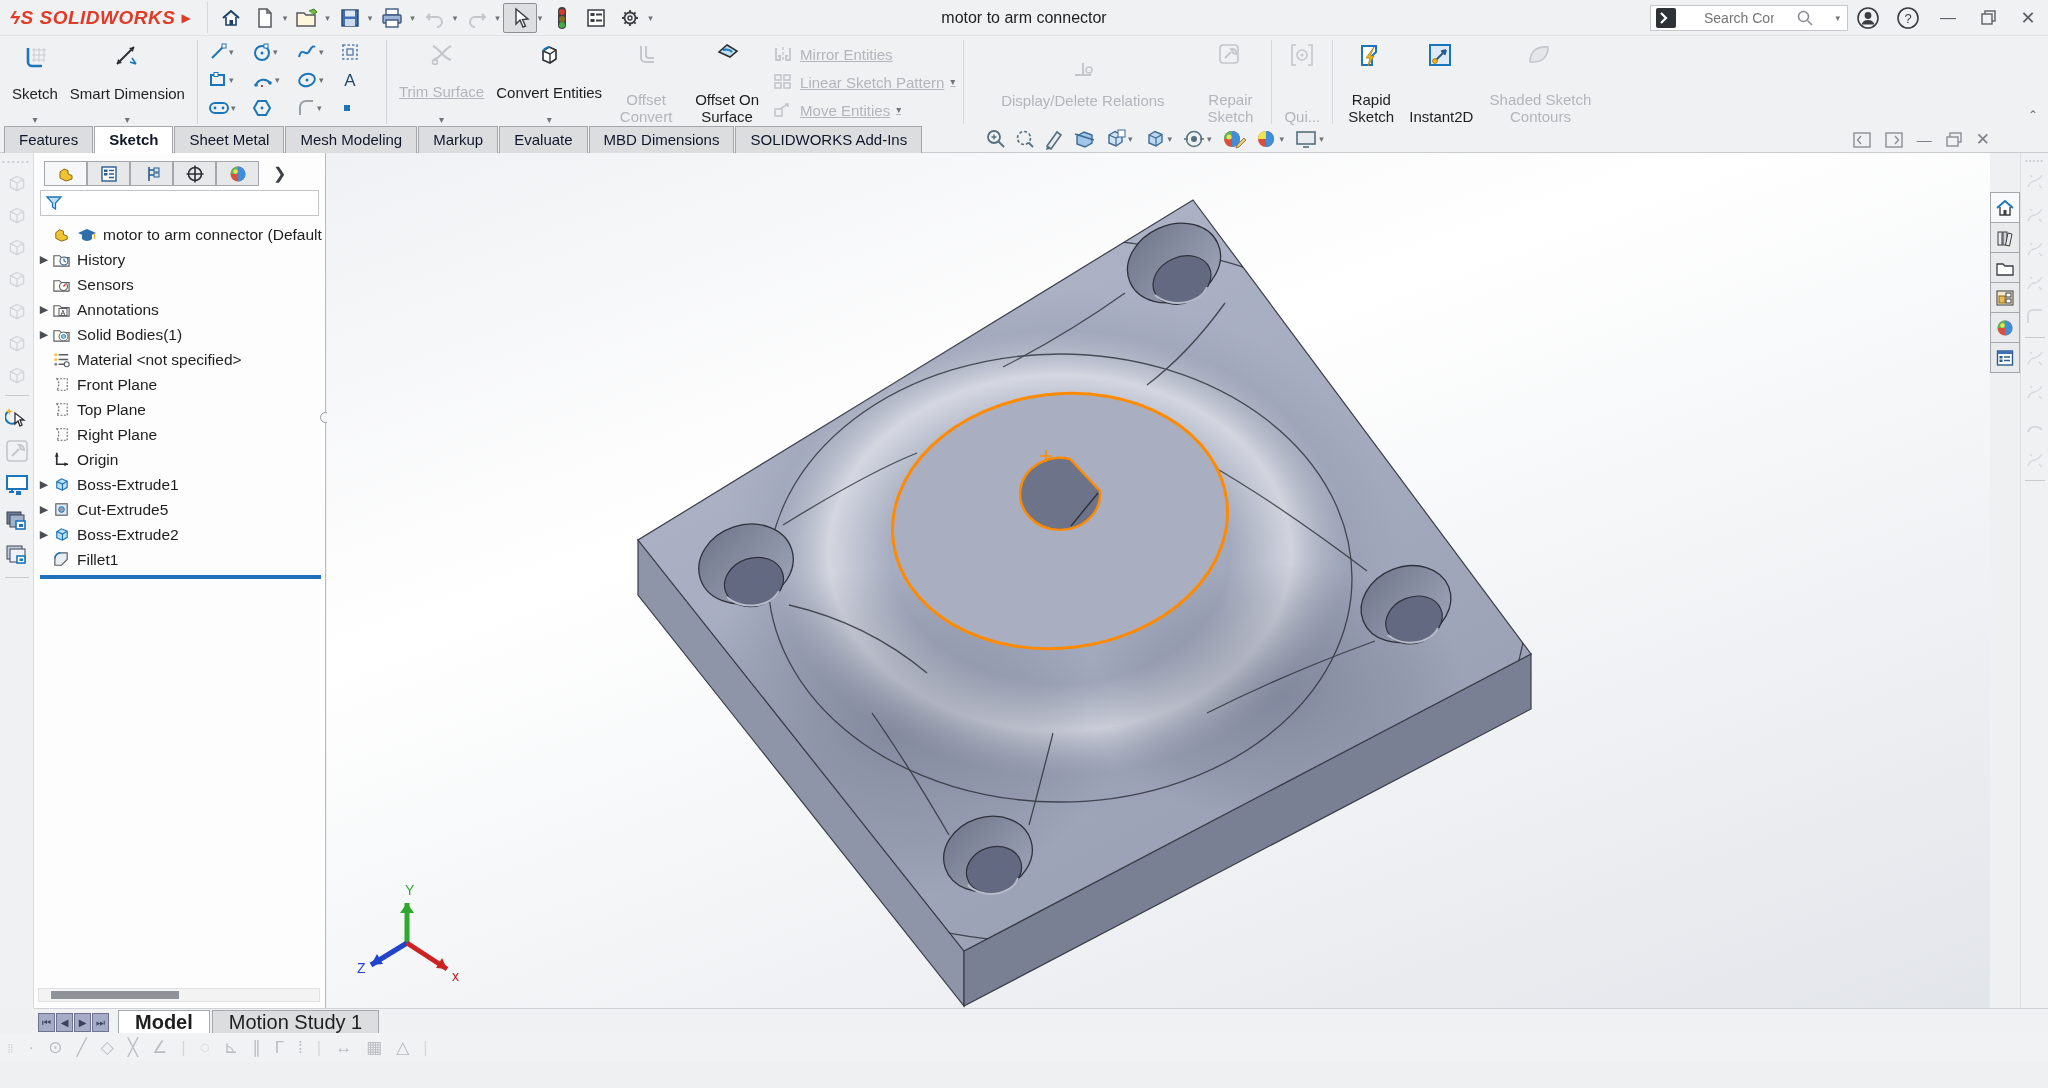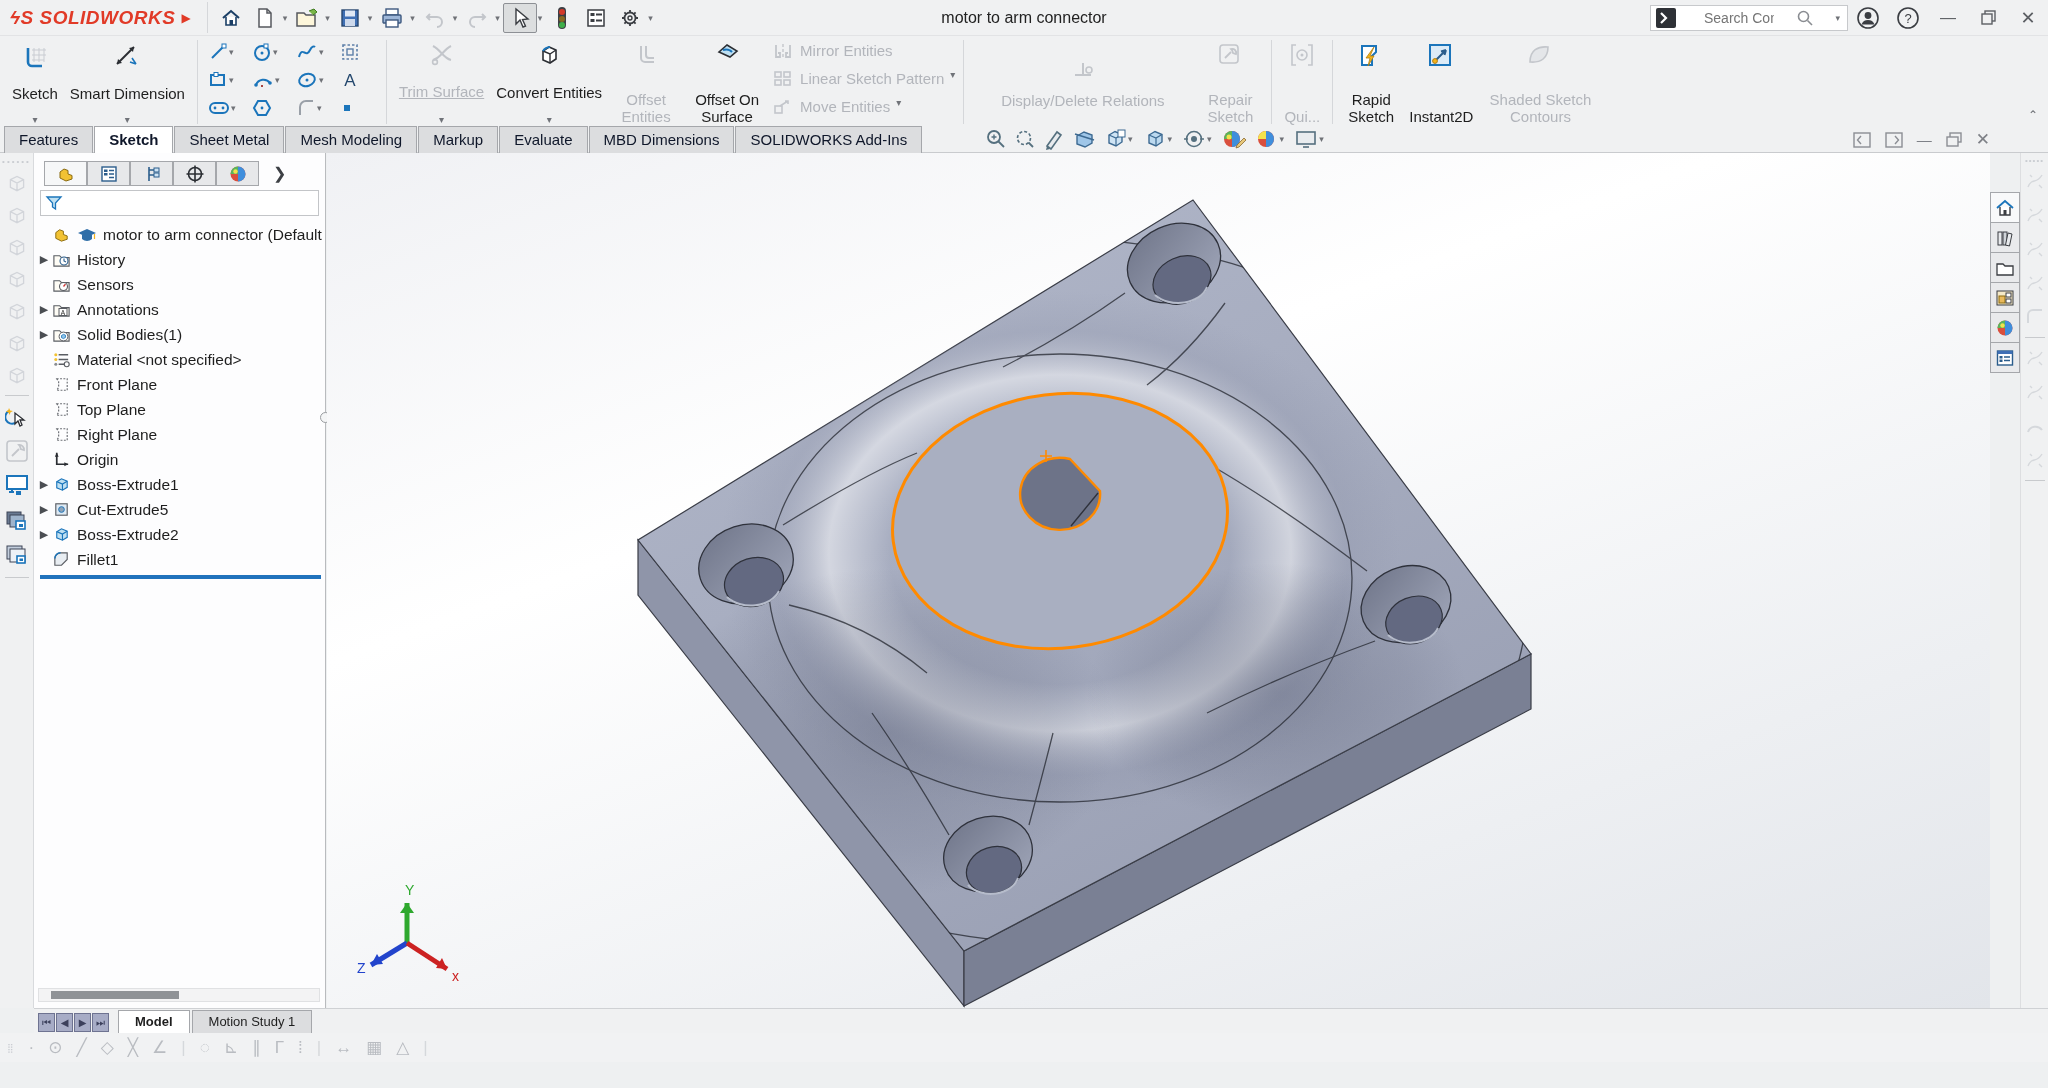--- a/index.html
+++ b/index.html
@@ -25,21 +25,21 @@
   .winbtn{width:40px;height:30px;display:flex;align-items:center;justify-content:center;color:#5c5f64;font-size:16px;}
 
   
   #ribbon{left:0;top:36px;width:2048px;height:90px;background:#f0f1f2;display:flex;align-items:stretch;padding:2px 4px 0 6px;}
   .rbig{display:flex;flex-direction:column;align-items:center;justify-content:space-between;padding:4px 6px 1px 6px;}
   .rbig .lbl{font-size:15px;white-space:nowrap;}
   .rbig .lbl2{font-size:15px;text-align:center;line-height:17px;}
   .egrid{display:grid;grid-template-columns:repeat(4,44px);grid-template-rows:repeat(3,28px);align-items:center;}
   .ecell{display:flex;align-items:center;justify-content:flex-start;padding-left:4px;}
   .stack3{display:flex;flex-direction:column;justify-content:space-between;padding:4px 2px;}
-  .srow{display:flex;align-items:flex-start;gap:6px;height:24px;font-size:15px;}
+  .srow{display:flex;align-items:center;gap:6px;height:24px;font-size:15px;text-decoration:underline;}
   #ribbon-collapse{position:absolute;right:10px;top:108px;color:#6f7277;font-size:12px;}
 
   
   #tabrow{left:0;top:126px;width:2048px;height:27px;background:#f0f1f2;border-bottom:1px solid #c9cbce;}
   .ctab{display:inline-block;height:27px;line-height:26px;padding:0 14px;font-size:15px;background:#dcdddf;border:1px solid #a5a7ab;border-bottom:none;margin-right:1px;color:#0f172a;}
   .ctab.active{background:#ffffff;font-weight:bold;}
   #hud{position:absolute;left:985px;top:2px;display:flex;align-items:center;gap:7px;}
   #docwin{position:absolute;right:58px;top:3px;display:flex;align-items:center;gap:14px;color:#7e8187;}
   #leftstrip{left:0;top:153px;width:34px;height:855px;background:#f0f1f2;border-right:1px solid #d8dadd;display:flex;flex-direction:column;align-items:center;padding-top:4px;}
   #ftree{left:34px;top:153px;width:292px;height:855px;background:#fdfdfe;border-right:1px solid #b9bbbe;}
@@ -56,21 +56,21 @@
 
   #viewport{left:327px;top:153px;width:1663px;height:855px;background:linear-gradient(160deg,#f0f1f4 0%,#ffffff 35%,#edeff2 75%,#e2e5ea 100%);}
 
   #rtabs{left:1990px;top:153px;width:30px;height:855px;}
   .rtab{width:30px;height:31px;background:#e9eaec;border:1px solid #a5a7ab;display:flex;align-items:center;justify-content:center;margin-top:-1px;}
   #rstrip{left:2020px;top:153px;width:28px;height:855px;background:#f0f1f2;border-left:1px solid #dddee0;display:flex;flex-direction:column;align-items:center;padding-top:3px;}
 
   
   #modeltabs{left:34px;top:1008px;width:2014px;height:25px;background:#f0f1f2;border-top:1px solid #cfd1d4;display:flex;align-items:flex-end;}
   .navbtn{width:17px;height:19px;background:#a7acc6;border:1px solid #6e7391;display:flex;align-items:center;justify-content:center;color:#3c405c;font-size:10px;margin-right:1px;}
-  .mtab{height:23px;line-height:22px;padding:0 16px;font-size:13px;background:#dcdddf;border:1px solid #a5a7ab;border-bottom:none;margin-left:2px;}
+  .mtab{height:23px;line-height:22px;padding:0 16px;font-size:20px;background:#dcdddf;border:1px solid #a5a7ab;border-bottom:none;margin-left:2px;}
   .mtab.active{background:#fff;font-weight:bold;}
   #sketchbar{left:0;top:1033px;width:2048px;height:29px;background:#f1f2f3;display:flex;align-items:center;color:#b9bcc1;font-size:17px;}
   #sketchbar span{margin:0 7px;}
   #statusbar{left:0;top:1062px;width:2048px;height:26px;background:#f0f1f2;border-top:1px solid #d2d4d7;display:flex;align-items:center;font-size:15px;color:#2a2a2a;}
 </style>
 </head>
 <body>
 
 <div id="app">
 
@@ -343,21 +343,21 @@
           <path d="M8 9 L15 12 L21 8 M15 12 L15 21" fill="none" stroke="#2b2e33" stroke-width="1.4"></path>
           <path d="M8 9 a9 9 0 0 1 7 -4" fill="none" stroke="#1b75bb" stroke-width="2"></path>
         </svg>
       <span class="lbl">Convert Entities</span>
         <span class="caret">▾</span>
     </div>
     <div class="rbig dis">
       <svg width="28" height="26" viewBox="0 0 28 26">
           <path d="M9 4 v12 a4 4 0 0 0 4 4 h9 M14 4 v9 a3 3 0 0 0 3 3 h5" fill="none" stroke="#c3c6cb" stroke-width="2"></path>
         </svg>
-      <span class="lbl2" style="width:64px;">Offset Entities</span>
+      <span class="lbl2" style="width:64px;">Offset Convert</span>
     </div>
     <div class="rbig">
       <svg width="28" height="26" viewBox="0 0 28 26">
           <path d="M14 3 L24 9 L17 15 L6 10 Z" fill="#bfe0f2" stroke="#2b2e33" stroke-width="1.6"></path>
           <path d="M10 8 a7 5 0 0 1 9 2" fill="none" stroke="#1b75bb" stroke-width="2"></path>
         </svg>
       <span class="lbl2" style="width:74px;">Offset On Surface</span>
     </div>
 
     <div class="stack3 dis">

